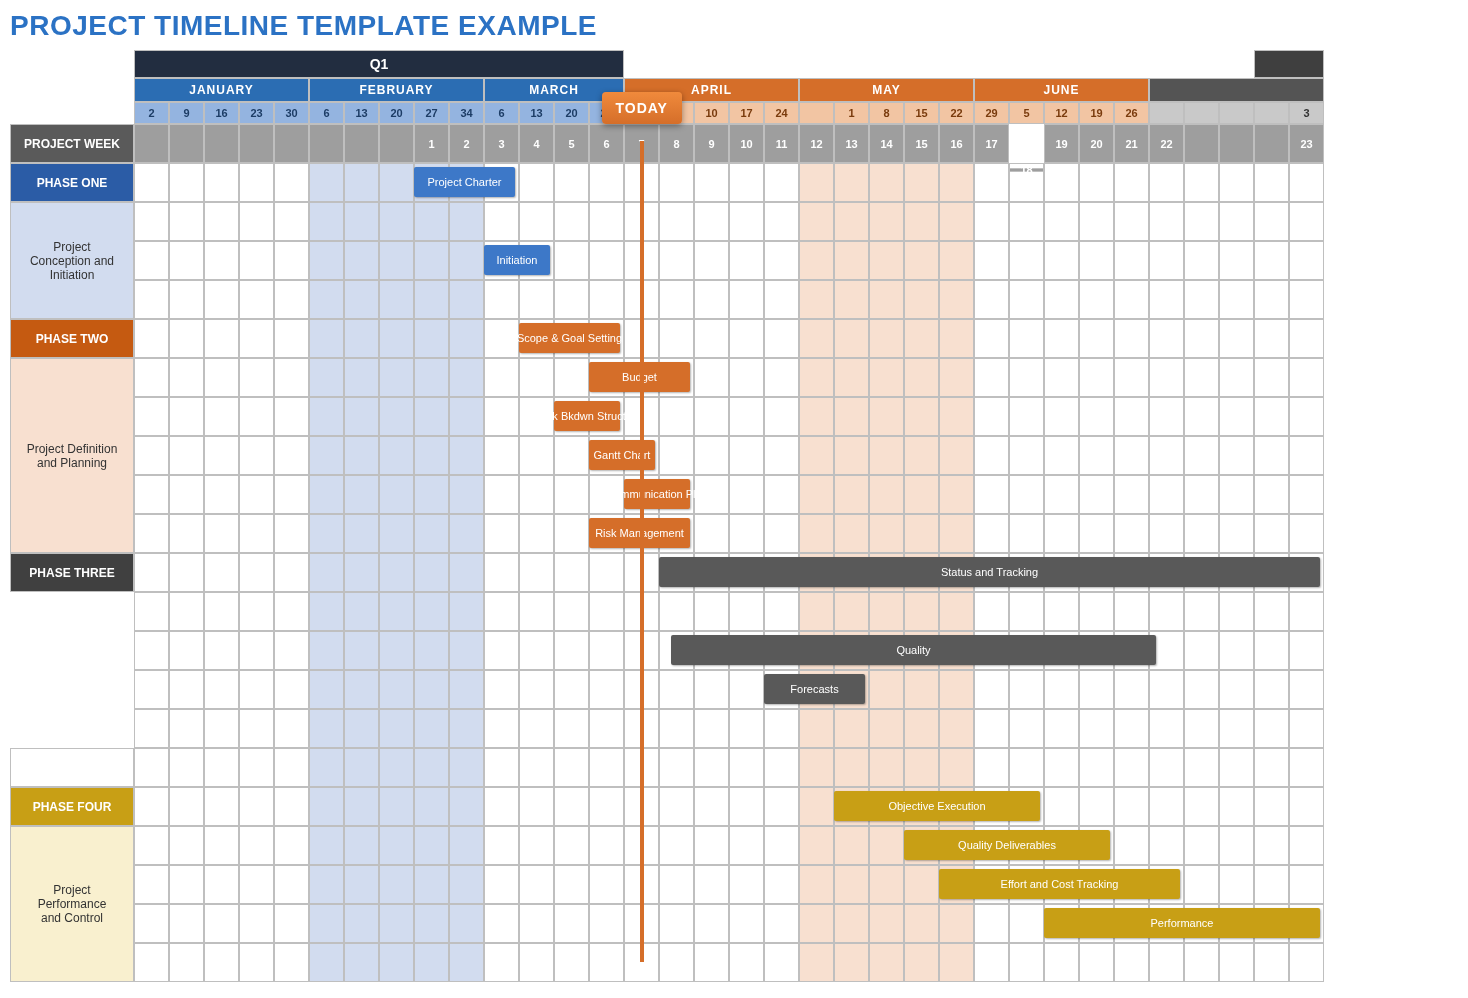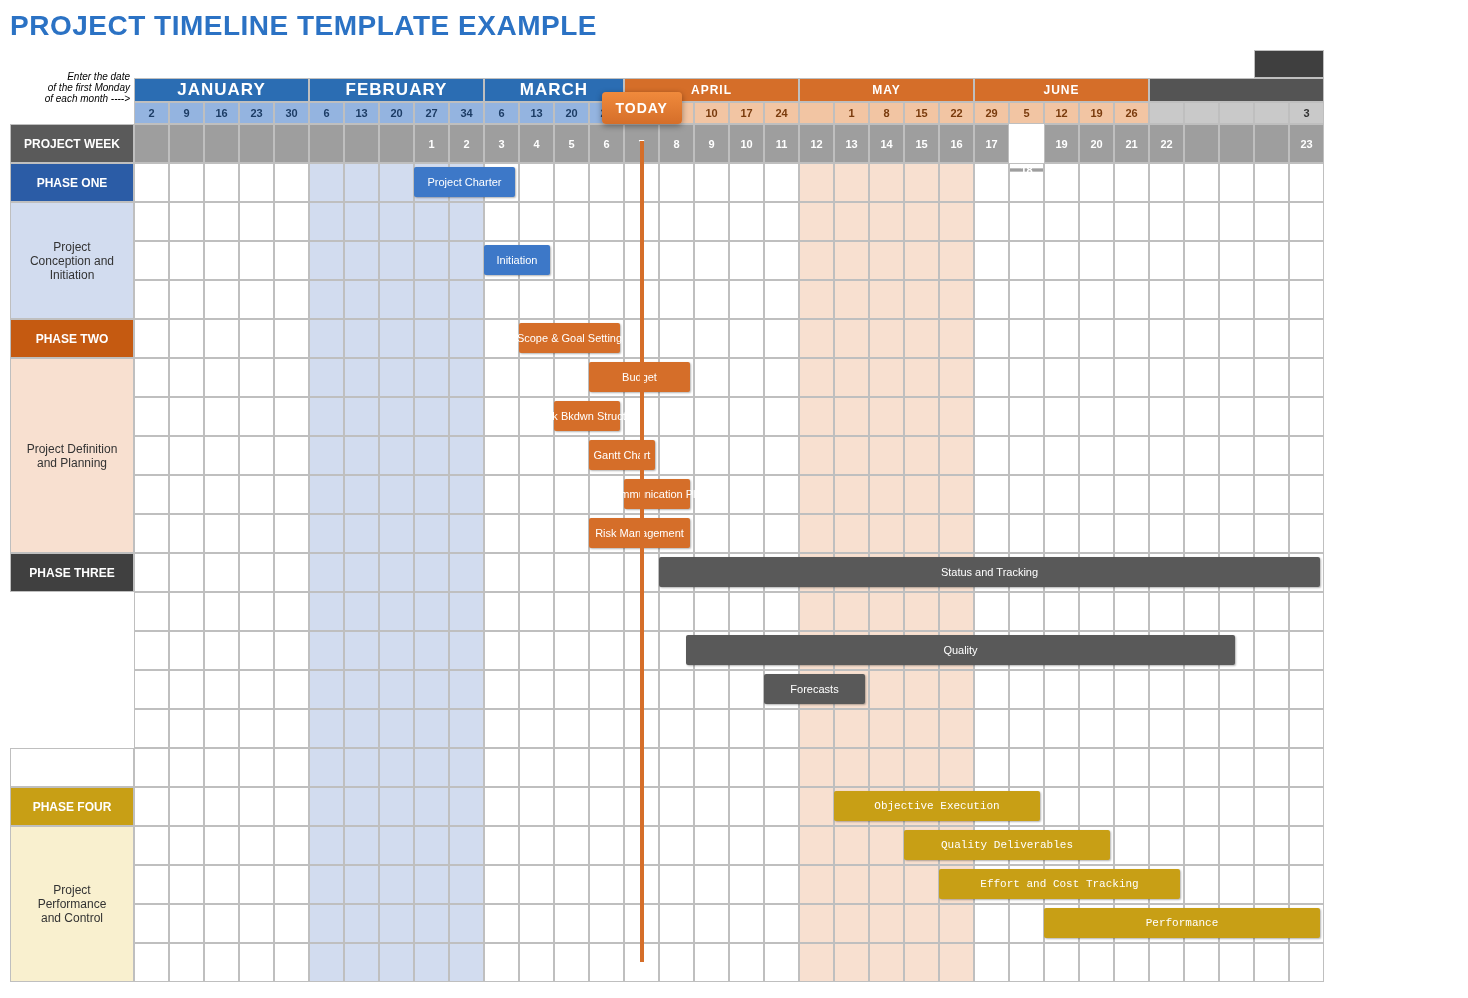--- a/index.html
+++ b/index.html
@@ -41,21 +41,21 @@
     color: #000;
     border: none !important;
     justify-content: flex-end;
     text-align: right;
     padding-right: 4px;
     line-height: 1.1;
   }
   .quarter-q1 { background: #222d40; color:#fff; font-weight:bold; font-size:14px;}
   .quarter-q2 { background: #a04e19; color:#fff; font-weight:bold; font-size:14px;}
   .quarter-dark { background: #3f3f3f; }
-  .month-blue  { background:#2b6db3; color:#fff; font-weight:bold; font-size:17px; letter-spacing:1px;}
+  .month-blue  { background:#2b6db3; color:#fff; font-weight:bold; font-size:12px; letter-spacing:1px;}
   .month-orange{ background:#d56e29; color:#fff; font-weight:bold; font-size:12px; letter-spacing:1px;}
   .month-gray  { background:#545454; color:#fff; font-weight:bold; font-size:12px; letter-spacing:1px;}
   .dates-blue   { background:#94b4e0; color:#1d3d66; font-weight:bold; font-size:11px; height:22px;}
   .dates-orange { background:#f2c5a3; color:#7a3b0d; font-weight:bold; font-size:11px; height:22px;}
   .dates-gray   { background:#c9c9c9; color:#333; font-weight:bold; font-size:11px; height:22px;}
 
   .project-week-hdr { background:#5a5a5a; color:#fff; font-weight:bold; font-size:12px; }
   .pw-cell { background:#9e9e9e; color:#fff; font-weight:bold; font-size:11px;}
 
   .phase-one-hdr   { background:#2b5ca6; color:#fff; font-weight:bold;}
@@ -82,21 +82,21 @@
     text-align:center;
     padding:0 4px;
     border-radius:2px;
     box-shadow: 1px 1px 2px rgba(0,0,0,0.3);
     white-space: nowrap;
     overflow: visible;
   }
   .bar-blue  { background:#3d78c8;}
   .bar-orange{ background:#d56e29;}
   .bar-gray  { background:#595959;}
-  .bar-gold  { background:#c89f15;font-family:Liberation Mono, monospace;}
+  .bar-gold  { background:#c89f15;}
 
   .row-wrap { position:relative; }
   
   .today-marker {
     position:absolute;
     top: 39px;
     bottom: -838px;
     width: 4px;
     background: #d56e29;
     z-index: 5;
@@ -113,23 +113,21 @@
     z-index: 6;
     letter-spacing: 1px;
   }
 </style>
 </head>
 <body>
 
 <h1 class="title">PROJECT TIMELINE TEMPLATE EXAMPLE</h1>
 
 <div class="timeline" id="timeline" style="grid-template-rows: 28px 24px 22px 39px 39px 39px 39px 39px 39px 39px 39px 39px 39px 39px 39px 39px 39px 39px 39px 39px 39px 39px 39px 39px 39px;">
-    <div class="cell side-note" style="grid-area: 1 / 1 / span 3;">Enter the date
-of the first Monday
-of each month ----&gt;</div>
+    <div class="cell quarter-q1" style="grid-area: 1 / 2 / auto / span 14;">Q1</div>
     <div class="cell quarter-dark" style="grid-area: 1 / 34 / auto / span 2;"></div>
     <div class="cell month-blue" style="grid-area: 2 / 2 / auto / span 5;">JANUARY</div>
     <div class="cell month-blue" style="grid-area: 2 / 7 / auto / span 5;">FEBRUARY</div>
     <div class="cell month-blue" style="grid-area: 2 / 12 / auto / span 4;">MARCH</div>
     <div class="cell month-orange" style="grid-area: 2 / 16 / auto / span 5;">APRIL</div>
     <div class="cell month-orange" style="grid-area: 2 / 21 / auto / span 5;">MAY</div>
     <div class="cell month-orange" style="grid-area: 2 / 26 / auto / span 5;">JUNE</div>
     <div class="cell month-gray" style="grid-area: 2 / 31 / auto / span 5;"></div>
     <div class="cell dates-blue" style="grid-area: 3 / 2;">2</div>
     <div class="cell dates-blue" style="grid-area: 3 / 3;">9</div>
@@ -675,21 +673,21 @@
     <div class="cell " style="grid-area: 17 / 27;"></div>
     <div class="cell " style="grid-area: 17 / 28;"></div>
     <div class="cell " style="grid-area: 17 / 29;"></div>
     <div class="cell " style="grid-area: 17 / 30;"></div>
     <div class="cell " style="grid-area: 17 / 31;"></div>
     <div class="cell " style="grid-area: 17 / 32;"></div>
     <div class="cell " style="grid-area: 17 / 33;"></div>
     <div class="cell " style="grid-area: 17 / 34;"></div>
     <div class="cell " style="grid-area: 17 / 35;"></div>
     <div class="row-wrap" style="grid-area: 17 / 2 / auto / span 34;">
-      <div class="bar bar-gray" style="left: 552px; width: 549px;">Quality</div>
+      <div class="bar bar-gray" style="left: 537px; width: 485px;">Quality</div>
     </div>
     <div class="cell " style="grid-area: 18 / 2;"></div>
     <div class="cell " style="grid-area: 18 / 3;"></div>
     <div class="cell " style="grid-area: 18 / 4;"></div>
     <div class="cell " style="grid-area: 18 / 5;"></div>
     <div class="cell " style="grid-area: 18 / 6;"></div>
     <div class="cell shade-blue" style="grid-area: 18 / 7;"></div>
     <div class="cell shade-blue" style="grid-area: 18 / 8;"></div>
     <div class="cell shade-blue" style="grid-area: 18 / 9;"></div>
     <div class="cell shade-blue" style="grid-area: 18 / 10;"></div>

